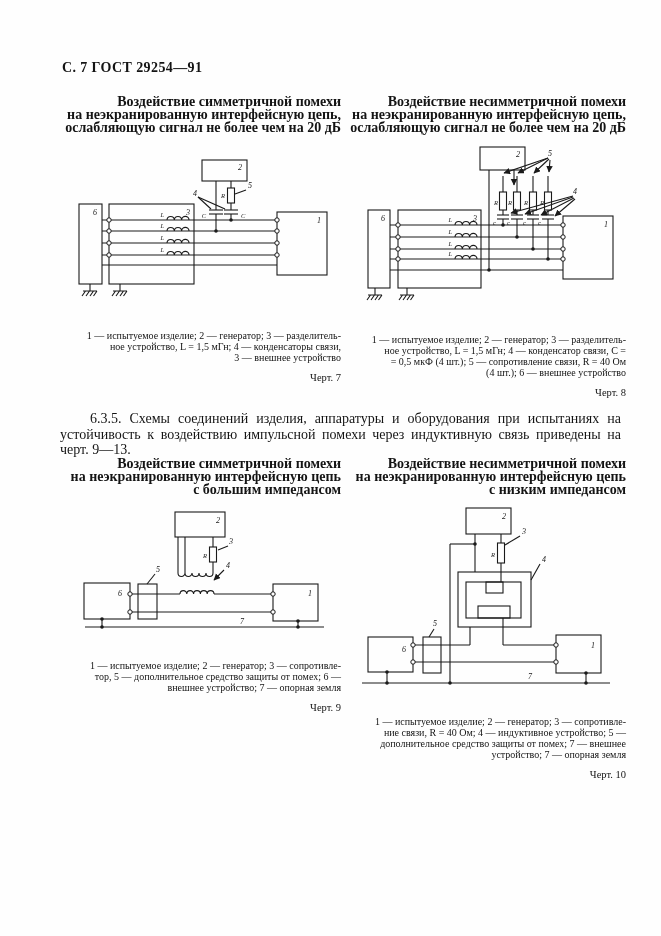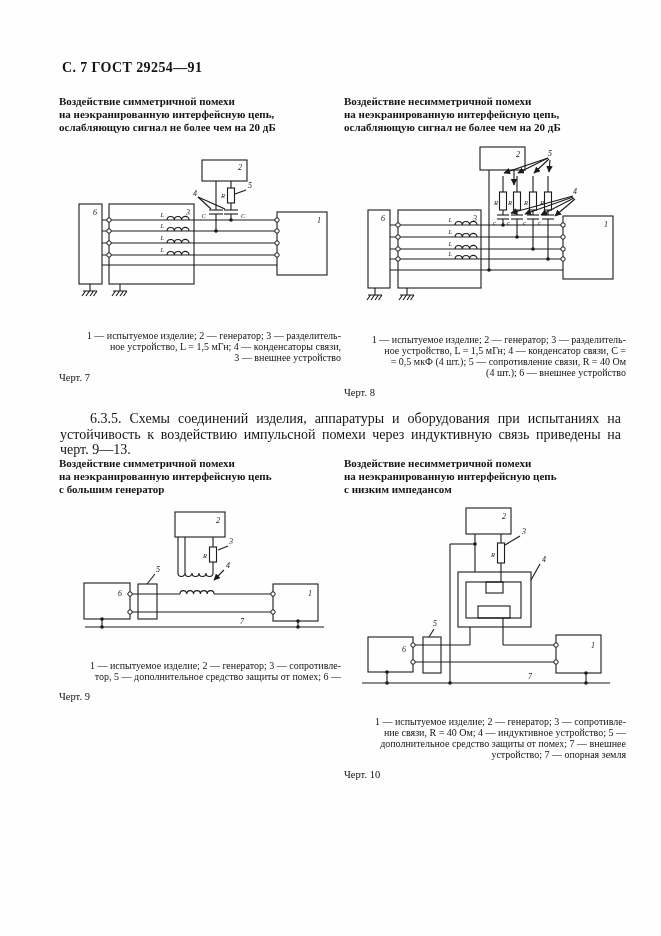--- a/index.html
+++ b/index.html
@@ -4,26 +4,26 @@
 <style>
   html,body{margin:0;padding:0;background:#e8e8e8;}
   .page{position:relative;width:661px;height:936px;background:#fefefe;margin:0 auto;
         font-family:"Liberation Serif", serif;color:#141414;overflow:hidden;}
   .hdr{position:absolute;left:62px;top:60px;font-weight:bold;font-size:14px;letter-spacing:.4px;}
   .fig{position:absolute;width:282px;}
   .f7{left:59px;top:95px;}
   .f8{left:344px;top:95px;}
   .f9{left:59px;top:457px;}
   .f10{left:344px;top:457px;}
-  .fig-title{text-align:left;font-weight:bold;font-size:11px;line-height:13px;}
+  .fig-title{text-align:right;font-weight:bold;font-size:14px;line-height:13px;}
   .fig-title div{white-space:nowrap;}
   .fig-svg{display:block;}
   .cap{margin-top:24px;font-size:10px;line-height:11px;text-align:right;}
   .cap div{white-space:nowrap;}
-  .fig-num{text-align:left;font-size:10.5px;margin-top:9px;}
+  .fig-num{text-align:right;font-size:10.5px;margin-top:9px;}
   .para{position:absolute;left:60px;top:411px;width:561px;font-size:14px;line-height:15.5px;
         text-align:justify;text-indent:30px;}
   svg .ln{stroke:#1a1a1a;fill:none;stroke-width:1.1;}
   svg text{font-family:"Liberation Serif", serif;font-style:italic;font-size:8px;
            fill:#1a1a1a;stroke:none;}
   svg .sm{font-size:6.5px;}
 </style>
 </head>
 <body>
 
@@ -229,21 +229,21 @@
     </div>
     <div class="fig-num">Черт. 8</div>
   </div>
 
   <div class="para">6.3.5. Схемы соединений изделия, аппаратуры и оборудования при испытаниях на устойчивость к воздействию импульсной помехи через индуктивную связь приведены на черт. 9—13.</div>
 
   <div class="fig f9">
     <div class="fig-title">
       <div>Воздействие симметричной помехи</div>
       <div>на неэкранированную интерфейсную цепь</div>
-      <div>с большим генератор</div>
+      <div>с большим импедансом</div>
     </div>
     <svg class="fig-svg" style="margin-top:10px;margin-left:9px;" width="272" height="130">
       <defs>
         <marker id="ah9" markerWidth="7" markerHeight="7" refX="5.5" refY="3" orient="auto">
           <path d="M0,0 L6,3 L0,6 z" fill="#1a1a1a"></path>
         </marker>
       </defs>
       <g class="ln">
         <rect x="107" y="6" width="50" height="25"></rect>
         <rect x="16" y="77" width="46" height="36"></rect>
@@ -293,20 +293,21 @@
       <text x="158" y="62">4</text>
       <text x="88" y="66">5</text>
       <text x="54" y="90" text-anchor="end">6</text>
       <text x="244" y="90" text-anchor="end">1</text>
       <text x="172" y="118">7</text>
       <text x="139" y="52" text-anchor="end" class="sm">R</text>
     </svg>
     <div class="cap">
       <div>1 — испытуемое изделие; 2 — генератор; 3 — сопротивле-</div>
       <div>тор, 5 — дополнительное средство защиты от помех; 6 —</div>
+      <div>внешнее устройство; 7 — опорная земля</div>
     </div>
     <div class="fig-num">Черт. 9</div>
   </div>
 
   <div class="fig f10">
     <div class="fig-title">
       <div>Воздействие несимметричной помехи</div>
       <div>на неэкранированную интерфейсную цепь</div>
       <div>с низким импедансом</div>
     </div>

